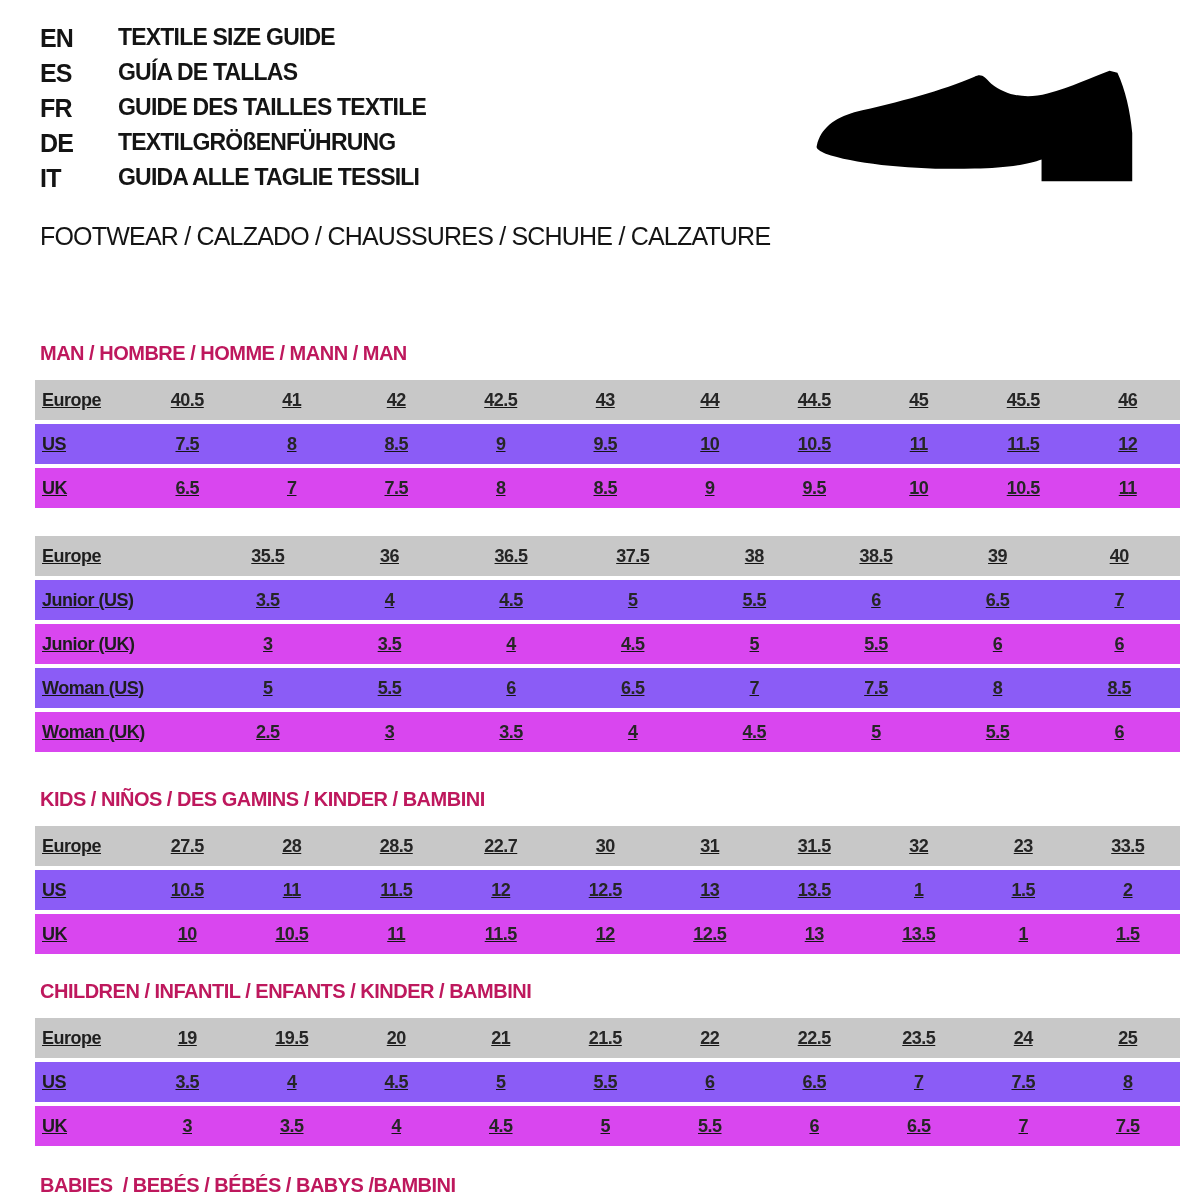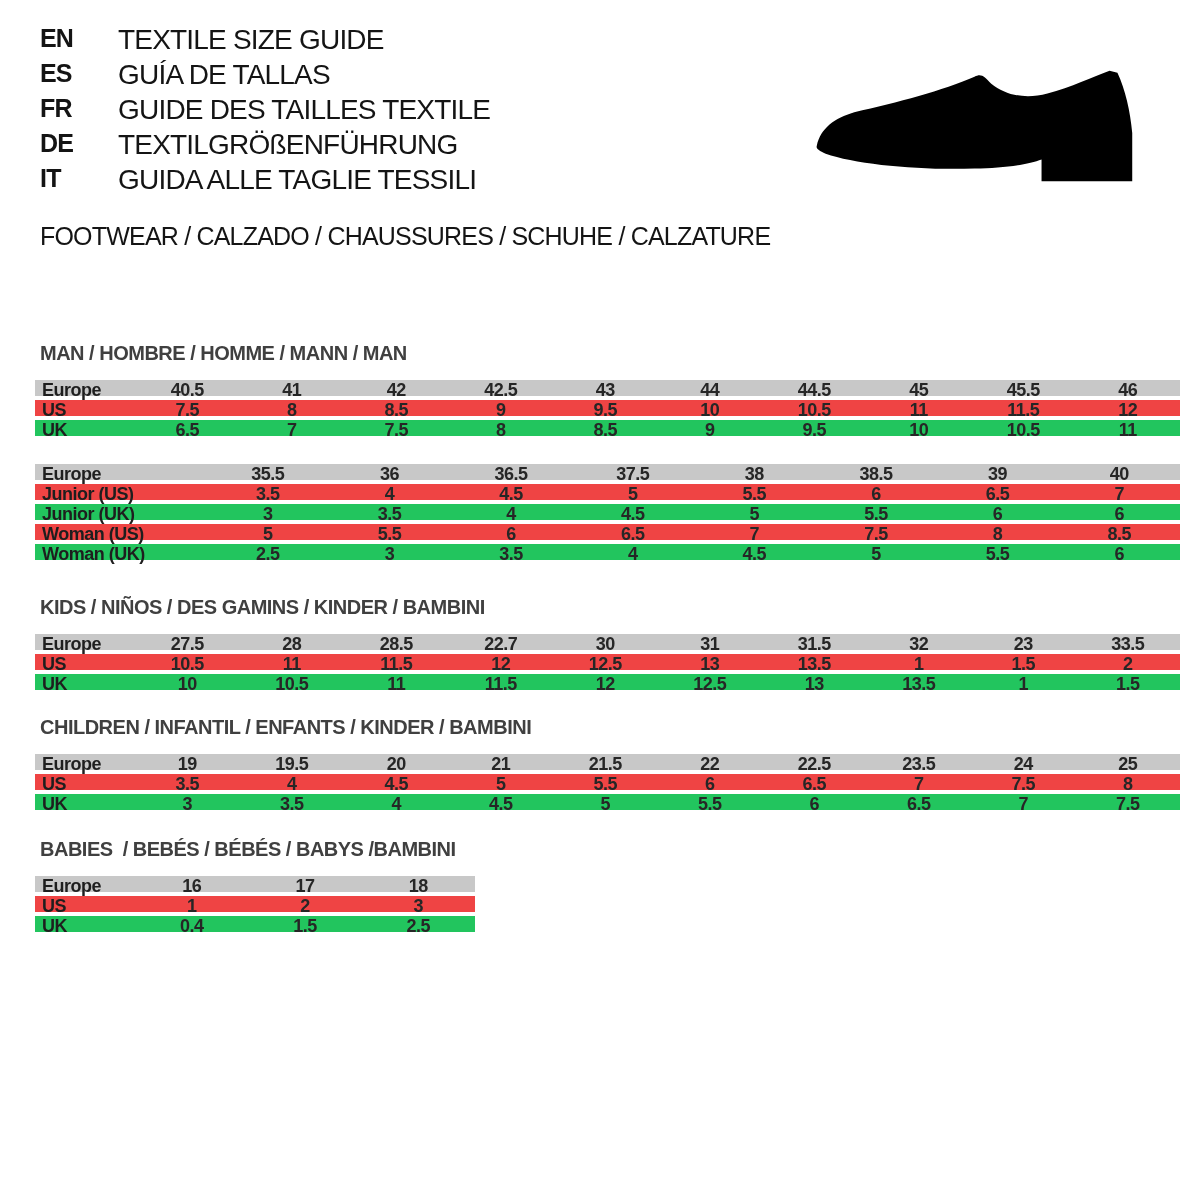--- a/index.html
+++ b/index.html
@@ -4,43 +4,43 @@
 <style>
   html,body{margin:0;padding:0;background:#ffffff;}
   .page{
     position:relative;width:1200px;height:1200px;background:#ffffff;
     font-family:"Liberation Sans",sans-serif;color:#141414;overflow:hidden;
   }
   
   .lang-block{position:absolute;left:40px;top:24px;}
   .lang-row{display:flex;height:35px;align-items:flex-start;}
   .lang-code{width:78px;font-weight:bold;font-size:25px;letter-spacing:-0.8px;}
-  .lang-title{font-weight:normal;font-size:28px;letter-spacing:-0.8px;white-space:pre;}
+  .lang-title{font-weight:bold;font-size:23px;letter-spacing:-0.8px;white-space:pre;}
   .category-line{
     position:absolute;left:40px;top:222px;
     font-weight:normal;font-size:25px;letter-spacing:-0.8px;white-space:pre;
   }
   
   .shoe{position:absolute;left:803px;top:56px;width:345px;height:150px;}
   .shoe svg{display:block;width:100%;height:100%;}
   
   .sections{position:absolute;left:35px;top:342px;width:1145px;}
   .sec{margin-bottom:28px;}
   .sec-1{margin-bottom:36px;}
   .sec-2{margin-bottom:26px;}
   .sec h2{
     margin:0 0 15px 5px;font-size:20px;line-height:23px;font-weight:bold;
-    letter-spacing:-0.5px;white-space:pre;color:#404040;
+    letter-spacing:-0.5px;white-space:pre;color:#be185d;
   }
   .size-table{width:100%;}
-  .row{display:flex;height:16px;margin-bottom:4px;}
+  .row{display:flex;height:40px;margin-bottom:4px;align-items:center;text-decoration:underline;}
   .row:last-child{margin-bottom:0;}
   .row-header{background:#c8c8c8;}
-  .row-white{background:#ef4444;}
-  .row-alt{background:#22c55e;}
+  .row-white{background:#8b5cf6;}
+  .row-alt{background:#d946ef;}
   .label{
     width:93px;padding-left:7px;flex:none;
     font-weight:bold;font-size:18px;letter-spacing:-0.5px;color:#1e1e1e;white-space:nowrap;
   }
   .cell{
     flex:1;text-align:center;
     font-weight:bold;font-size:18px;letter-spacing:-0.5px;color:#262626;
   }
   .sec-1 .label{width:165px;}
   .sec-4 .size-table{width:440px;}

